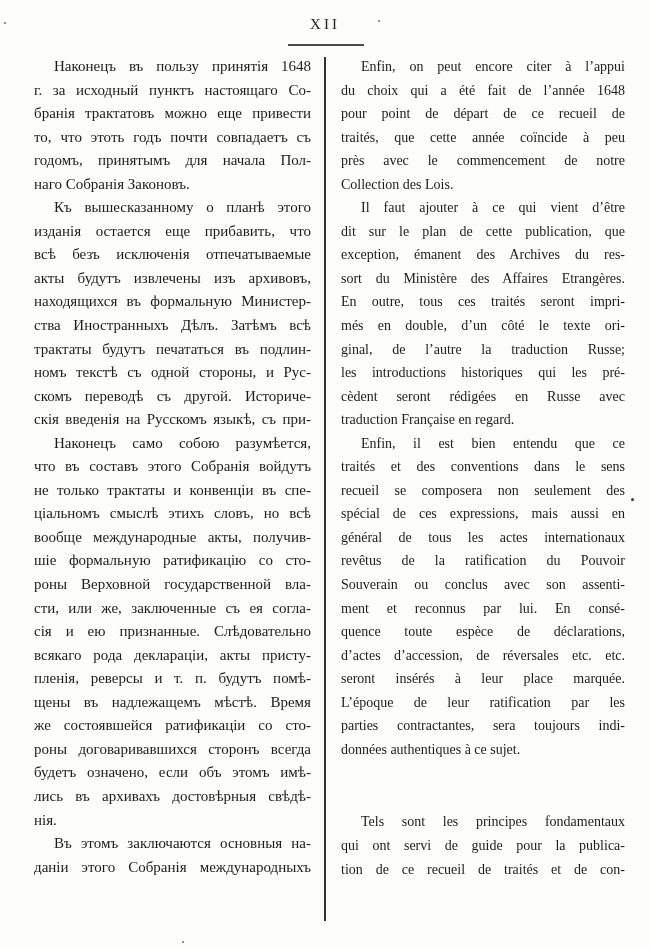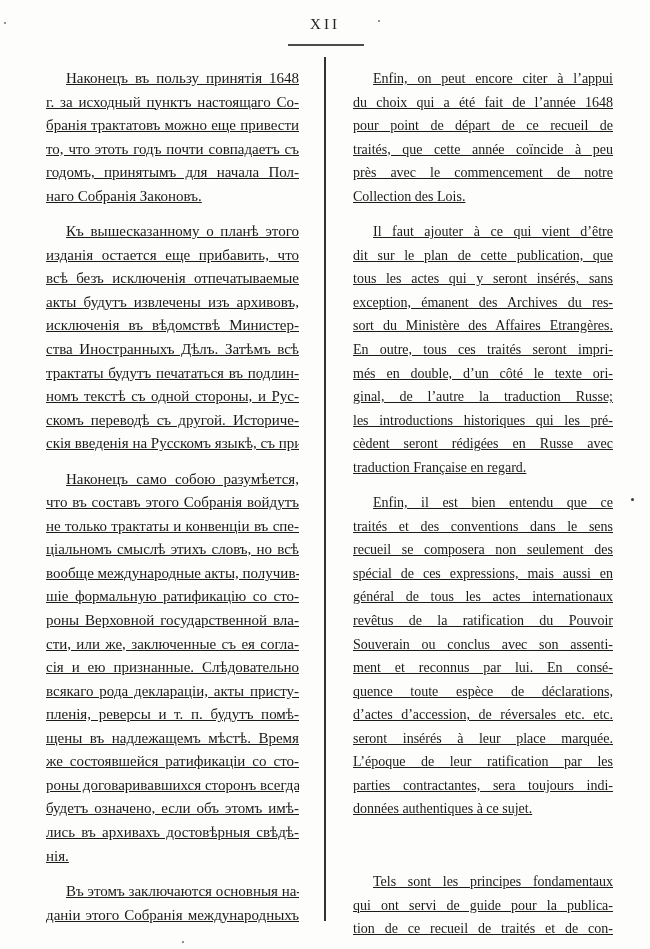--- a/index.html
+++ b/index.html
@@ -23,21 +23,21 @@
   .divider{
     position:absolute;left:324px;top:57px;width:2px;height:864px;
     background:#333;
   }
   .col{
     position:absolute;top:55px;
     --lh:23.55px;
   }
   .col-left{left:34px;width:277px;font-size:15px;}
   .col-right{left:341px;width:284px;font-size:14px;}
-  .paragraph{margin:12px;text-decoration:underline;}
+  .paragraph{margin:0;}
   .paragraph.gap-before{margin-top:49px;}
   .line{
     height:var(--lh);line-height:var(--lh);
     white-space:nowrap;overflow:hidden;
     text-align:justify;text-align-last:justify;
   }
   .line.first{text-indent:20px;}
   .line.end{text-align-last:left;}
   .speck{position:absolute;border-radius:50%;background:#6d6d6d;}
   .speck-1{left:4px;top:22px;width:2px;height:2px;}
@@ -60,21 +60,21 @@
         <div class="line">бранія трактатовъ можно еще привести</div>
         <div class="line">то, что этоть годъ почти совпадаетъ съ</div>
         <div class="line">годомъ, принятымъ для начала Пол-</div>
         <div class="line end">наго Собранія Законовъ.</div>
       </div>
       <div class="paragraph">
         <div class="line first">Къ вышесказанному о планѣ этого</div>
         <div class="line">изданія остается еще прибавить, что</div>
         <div class="line">всѣ безъ исключенія отпечатываемые</div>
         <div class="line">акты будутъ извлечены изъ архивовъ,</div>
-        <div class="line">исключенія въ вѣдомствѣ Министер-</div>
+        <div class="line">находящихся въ формальную Министер-</div>
         <div class="line">ства Иностранныхъ Дѣлъ. Затѣмъ всѣ</div>
         <div class="line">трактаты будутъ печататься въ подлин-</div>
         <div class="line">номъ текстѣ съ одной стороны, и Рус-</div>
         <div class="line">скомъ переводѣ съ другой. Историче-</div>
         <div class="line">скія введенія на Русскомъ языкѣ, съ при-</div>
       </div>
       <div class="paragraph">
         <div class="line first">Наконецъ само собою разумѣется,</div>
         <div class="line">что въ составъ этого Собранія войдутъ</div>
         <div class="line">не только трактаты и конвенціи въ спе-</div>
@@ -103,21 +103,20 @@
         <div class="line first">Enfin, on peut encore citer à l’appui</div>
         <div class="line">du choix qui a été fait de l’année 1648</div>
         <div class="line">pour point de départ de ce recueil de</div>
         <div class="line">traités, que cette année coïncide à peu</div>
         <div class="line">près avec le commencement de notre</div>
         <div class="line end">Collection des Lois.</div>
       </div>
       <div class="paragraph">
         <div class="line first">Il faut ajouter à ce qui vient d’être</div>
         <div class="line">dit sur le plan de cette publication, que</div>
-        <div class="line">tous les actes qui y seront insérés, sans</div>
         <div class="line">exception, émanent des Archives du res-</div>
         <div class="line">sort du Ministère des Affaires Etrangères.</div>
         <div class="line">En outre, tous ces traités seront impri-</div>
         <div class="line">més en double, d’un côté le texte ori-</div>
         <div class="line">ginal, de l’autre la traduction Russe;</div>
         <div class="line">les introductions historiques qui les pré-</div>
         <div class="line">cèdent seront rédigées en Russe avec</div>
         <div class="line end">traduction Française en regard.</div>
       </div>
       <div class="paragraph">

